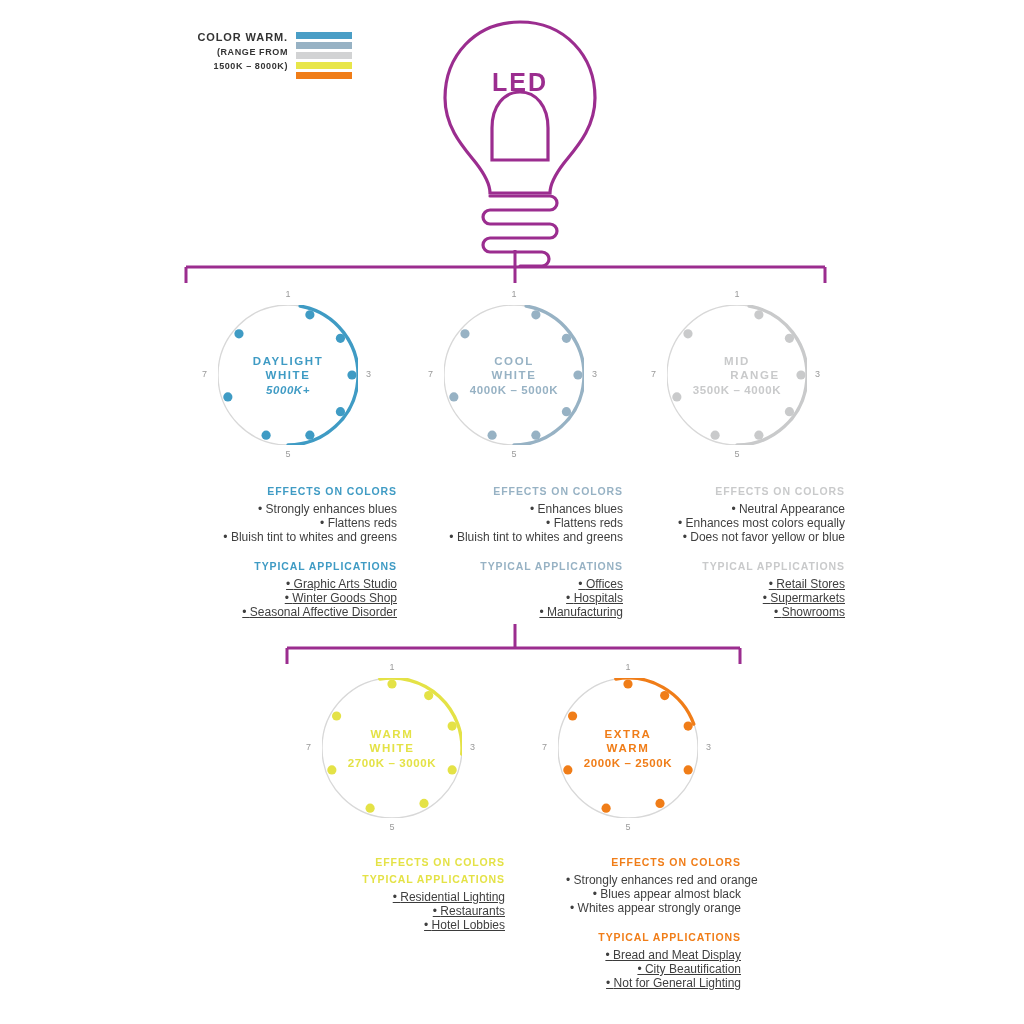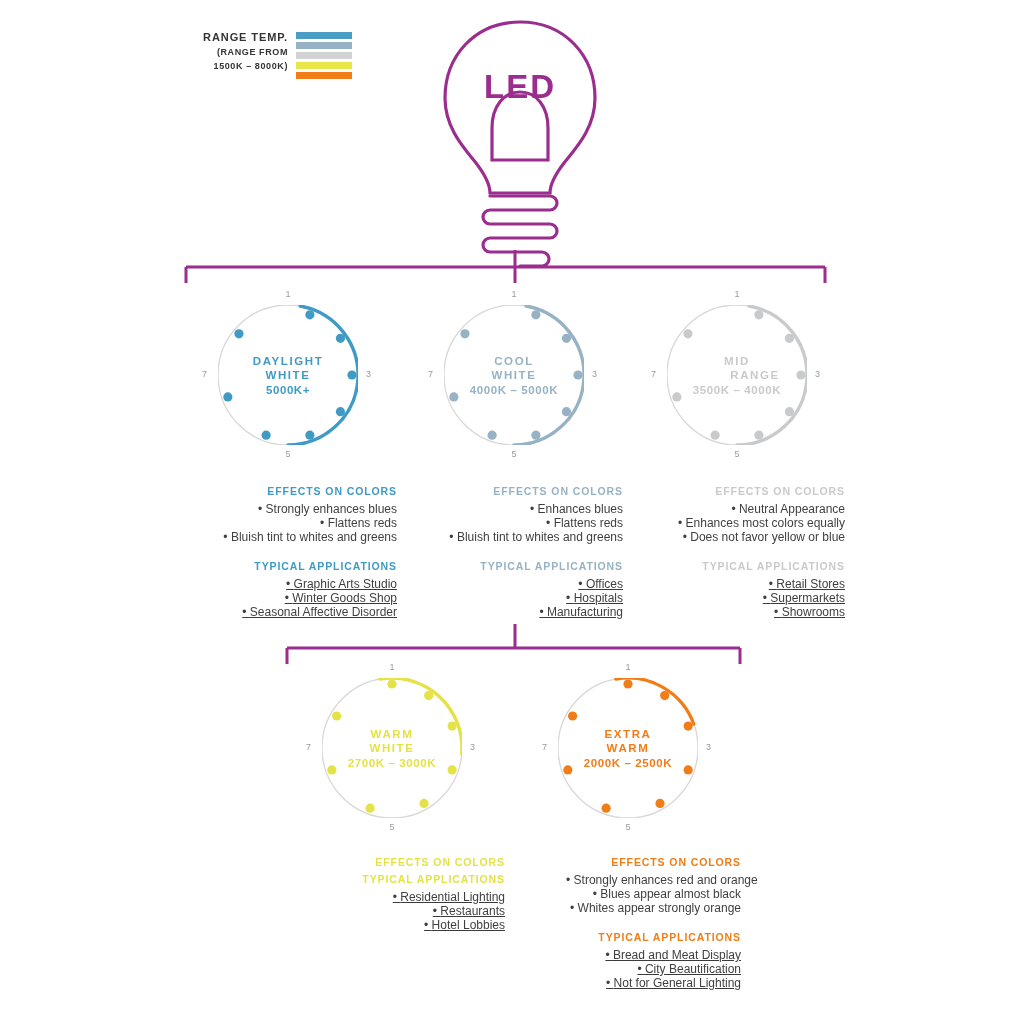--- a/index.html
+++ b/index.html
@@ -63,21 +63,21 @@
     top: 10px;
     width: 200px;
     height: 265px;
   }
   #bulb .led-label {
     position: absolute;
     left: 0;
     top: 58px;
     width: 200px;
     text-align: center;
-    font-size: 33px;
+    font-size: 25px;
     font-weight: bold;
     letter-spacing: 2px;
     color: #9b2d8f;
   }
 
   
   #connectors {
     position: absolute;
     left: 0;
     top: 0;
@@ -157,21 +157,21 @@
   .info li::before {
     content: "• ";
   }
   .info .block:last-child ul { margin-bottom: 0; text-decoration: underline; }
 </style>
 </head>
 <body>
 
 <div id="legend">
   <div class="legend-text">
-    <div class="legend-title">RANGE TEMP.</div>
+    <div class="legend-title">COLOR WARM.</div>
     <div class="legend-sub">(RANGE FROM</div>
     <div class="legend-sub">1500K – 8000K)</div>
   </div>
   <div class="swatches" id="legend-swatches">
       <div class="swatch" style="background: rgb(74, 158, 198);"></div>
       <div class="swatch" style="background: rgb(151, 178, 196);"></div>
       <div class="swatch" style="background: rgb(210, 211, 212);"></div>
       <div class="swatch" style="background: rgb(232, 230, 74);"></div>
       <div class="swatch" style="background: rgb(240, 125, 24);"></div>
     </div>
@@ -203,21 +203,21 @@
         <circle cx="134.00" cy="70.00" r="4.6" fill="#3f9bc4"></circle>
         <circle cx="122.43" cy="106.71" r="4.6" fill="#3f9bc4"></circle>
         <circle cx="91.89" cy="130.14" r="4.6" fill="#3f9bc4"></circle>
         <circle cx="48.11" cy="130.14" r="4.6" fill="#3f9bc4"></circle>
         <circle cx="9.86" cy="91.89" r="4.6" fill="#3f9bc4"></circle>
         <circle cx="20.97" cy="28.86" r="4.6" fill="#3f9bc4"></circle>
       </svg>
       <div class="center-label">
         <div class="name" style="color: rgb(63, 155, 196);">DAYLIGHT</div>
         <div class="name" style="color: rgb(63, 155, 196);">WHITE</div>
-        <div class="kelvin" style="color: rgb(63, 155, 196);">5000K+</div>
+        <div class="kelvin" style="color: rgb(63, 155, 196); font-style: italic;">5000K+</div>
       </div>
       <div class="tick tick-1">1</div>
       <div class="tick tick-3">3</div>
       <div class="tick tick-5">5</div>
       <div class="tick tick-7">7</div>
     </div>
     <div class="dial" style="left: 444px; top: 305px;">
       <svg class="ring" width="140" height="140" viewBox="0 0 140 140">
         <circle cx="70" cy="70" r="70" fill="none" stroke="#d8d8d8" stroke-width="1.3"></circle>
         <path d="M82.16,1.06 A70,70 0 0 1 70.00,140.00" fill="none" stroke="#97b2c4" stroke-width="3.4" stroke-linecap="round"></path>

